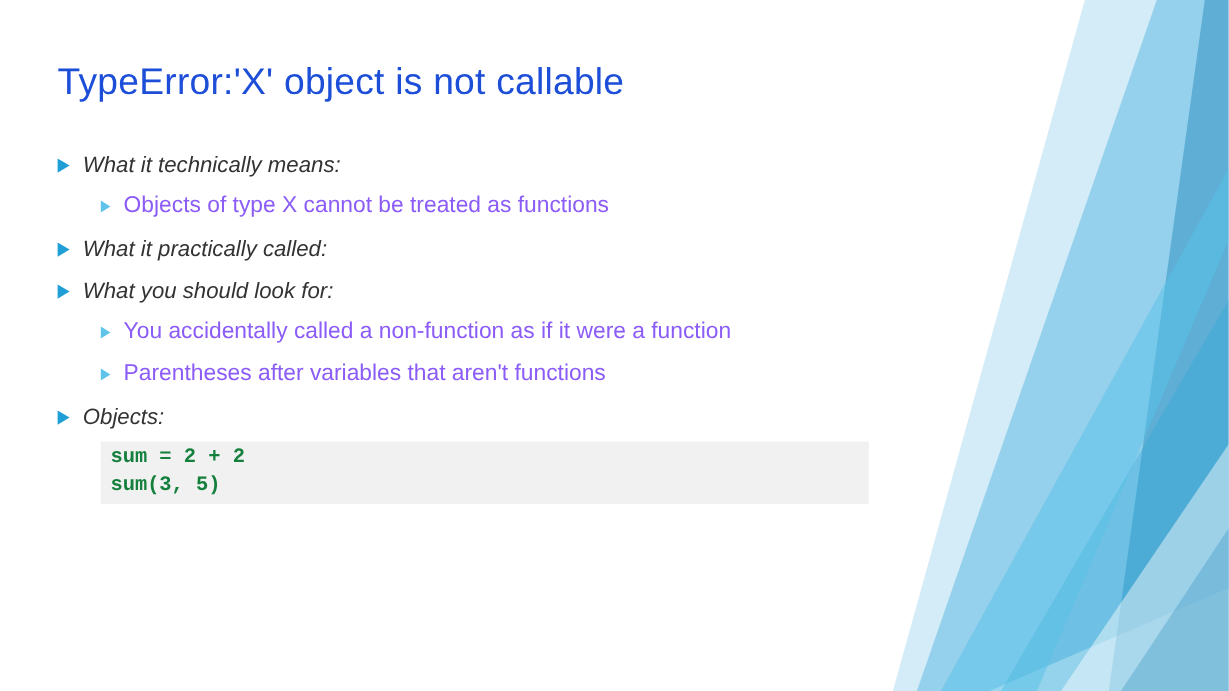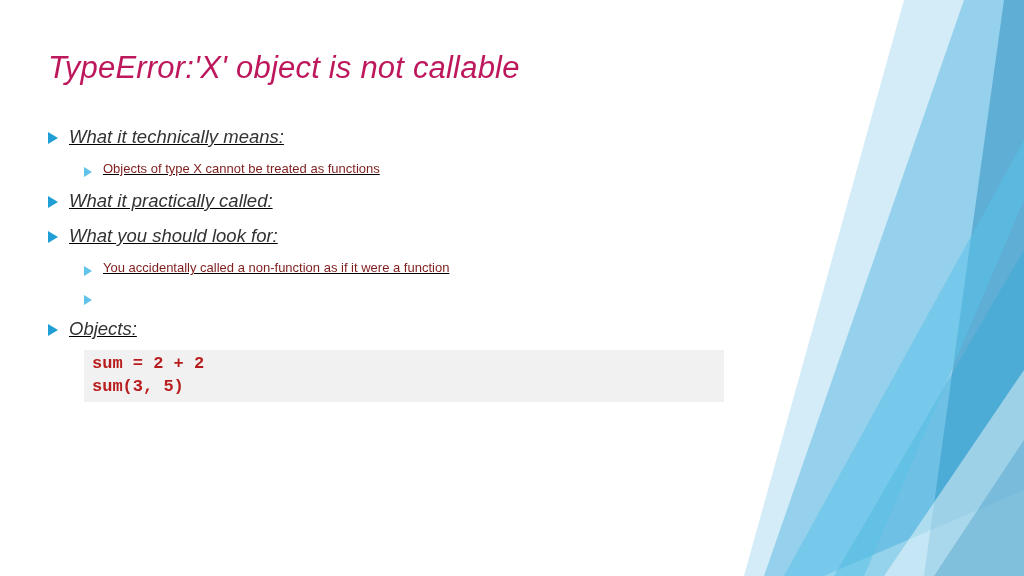--- a/index.html
+++ b/index.html
@@ -17,28 +17,27 @@
       width: 320px; height: 576px;
       pointer-events: none;
     }
     .content {
       position: relative;
       padding: 50px 48px 30px 48px;
       width: 760px;
       z-index: 2;
     }
     .title {
-      color: #be185d;
-      font-style: italic;
+      color: #1d4ed8;
       font-size: 31px;
       font-weight: 400;
       margin-bottom: 40px;
       letter-spacing: 0.2px;
     }
-    ul { list-style: none; text-decoration: underline; }
+    ul { list-style: none; }
     .bullet-row {
       display: flex;
       align-items: flex-start;
       margin-bottom: 13px;
     }
     .level1 { margin-left: 0; }
     .level2 { margin-left: 36px; }
     .tri {
       flex-shrink: 0;
       width: 0; height: 0;
@@ -55,32 +54,32 @@
       border-left-width: 8px;
       border-left-color: #5FC3EA;
       margin-top: 6px;
     }
     .lbl1 {
       font-style: italic;
       font-size: 18.5px;
       color: #333;
     }
     .lbl2 {
-      font-size: 13px;
-      color: #7f1d1d;
+      font-size: 19px;
+      color: #8b5cf6;
     }
     .code-block {
       margin-left: 36px;
       margin-top: -3px;
       background: #F1F1F1;
       padding: 3px 8px 3px 8px;
       font-family: "Courier New", monospace;
       font-size: 17px;
       font-weight: bold;
-      color: #b91c1c;
+      color: #15803d;
       line-height: 1.35;
       white-space: pre;
       width: 640px;
     }
   </style>
 </head>
 <body>
 
 <svg class="decor" width="320" height="576" viewBox="0 0 320 576">
   <polygon points="200,0 320,0 320,576 40,576" fill="#3DA9D9" opacity="0.22"></polygon>
@@ -113,20 +112,21 @@
       <span class="tri big"></span>
       <span class="lbl1">What you should look for:</span>
     </li>
 
     <li class="bullet-row level2">
       <span class="tri small"></span>
       <span class="lbl2">You accidentally called a non-function as if it were a function</span>
     </li>
     <li class="bullet-row level2">
       <span class="tri small"></span>
+      <span class="lbl2">Parentheses after variables that aren't functions</span>
     </li>
 
     <li class="bullet-row level1">
       <span class="tri big"></span>
       <span class="lbl1">Objects:</span>
     </li>
   </ul>
 
   <div class="code-block">sum = 2 + 2
 sum(3, 5)</div>

